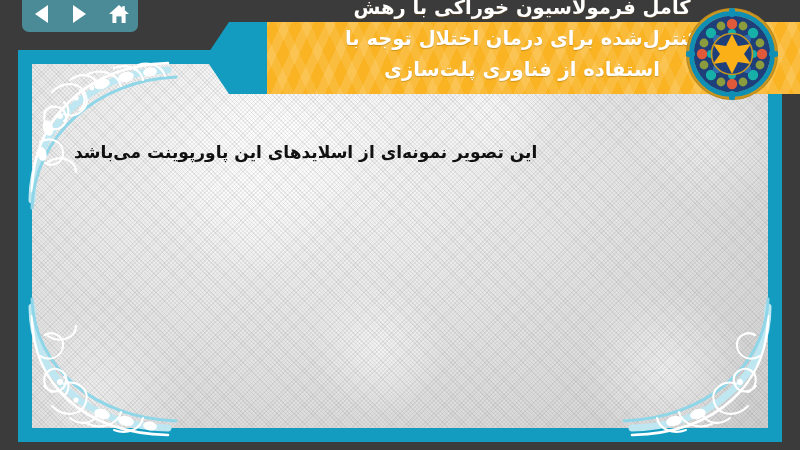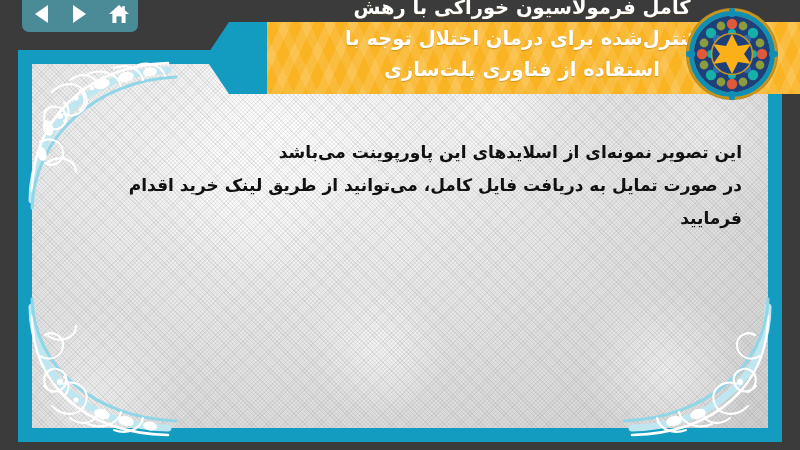--- a/index.html
+++ b/index.html
@@ -97,21 +97,21 @@
     pointer-events:none;
   }
   .corner{position:absolute;z-index:8;}
   .corner-tl{left:0;top:0;}
   .corner-bl{left:0;bottom:0;transform:scaleY(-1);}
   .corner-br{right:0;bottom:0;transform:scale(-1,-1);}
 
   
   .body-text{
     position:absolute;left:40px;right:40px;top:86px;
-    direction:rtl;text-align:right;
+    direction:rtl;text-align:left;
     color:#111111;
     font-size:17px;line-height:33px;
     font-weight:600;
     z-index:20;
     margin-left:16px;
   }
   .body-line{display:block;}
 </style>
 </head>
 <body>
@@ -186,21 +186,20 @@
       </g>
       <g fill="#ffffff">
         <ellipse cx="84" cy="28" rx="8" ry="5" transform="rotate(-18 84 28)"></ellipse>
         <ellipse cx="108" cy="21" rx="8" ry="5" transform="rotate(-14 108 21)"></ellipse>
         <circle cx="42" cy="60" r="3"></circle>
       </g>
     </svg>
 
     <div class="body-text">
       <span class="body-line">این تصویر نمونه‌ای از اسلایدهای این پاورپوینت می‌باشد</span>
-      <span class="body-line">در صورت تمایل به دریافت فایل کامل، می‌توانید از طریق لینک خرید اقدام فرمایید</span>
     </div>
   </div>
 
   <svg class="banner-tail" viewBox="0 0 62 72">
     <polygon points="62,0 62,72 24,72 0,36 24,0" fill="#149cc0"></polygon>
   </svg>
 
   <div class="title-banner"></div>
   <div class="title-text">کامل فرمولاسیون خوراکی با رهش
 کنترل‌شده برای درمان اختلال توجه با

